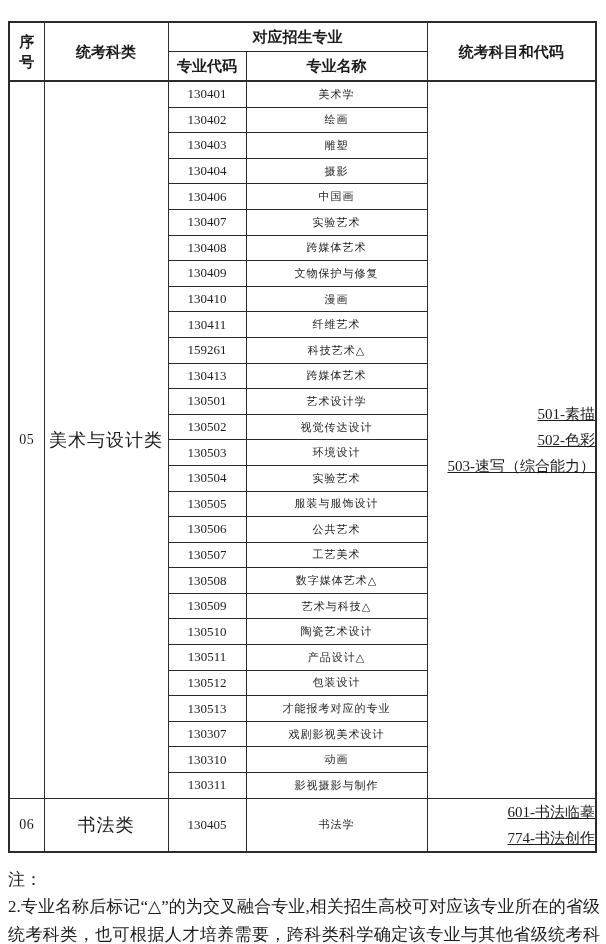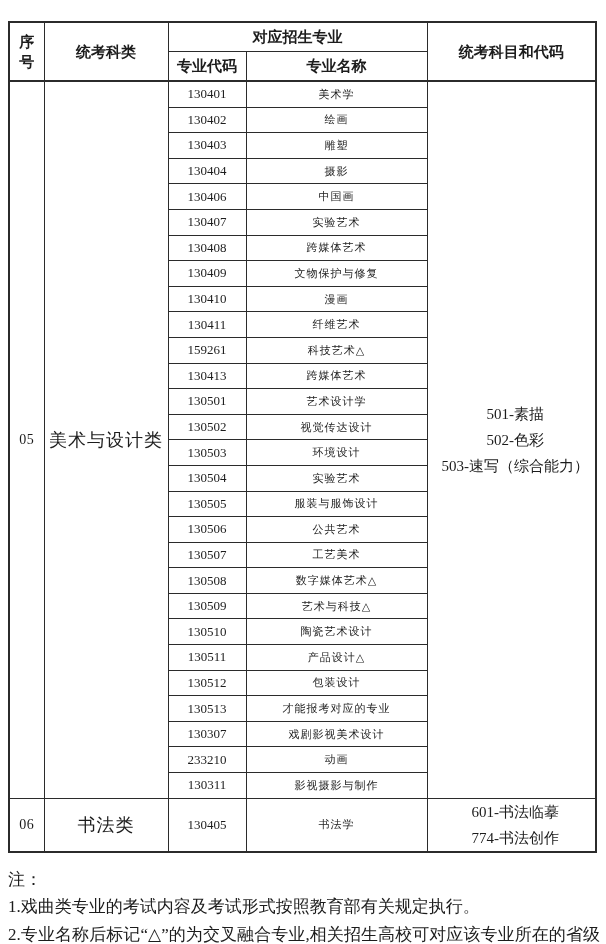--- a/index.html
+++ b/index.html
@@ -63,23 +63,24 @@
     letter-spacing: 1px;
   }
   td.cell-code {
     font-size: 13px;
   }
   td.cell-name {
     font-size: 11px;
     letter-spacing: 1px;
   }
   td.cell-subjects {
-    text-align: center;
+    text-align: right;
     padding-left: 8px;
     font-size: 15px;
+    text-decoration: underline;
   }
   td.cell-subjects .subject-line {
     line-height: 26px;
     white-space: nowrap;
   }
   .notes {
     margin-top: 13px;
     width: 592px;
     font-size: 17px;
     line-height: 28.5px;
@@ -220,21 +221,21 @@
         </tr>
         <tr class="group-05">
           <td class="cell-code">130513</td>
           <td class="cell-name">才能报考对应的专业</td>
         </tr>
         <tr class="group-05">
           <td class="cell-code">130307</td>
           <td class="cell-name">戏剧影视美术设计</td>
         </tr>
         <tr class="group-05">
-          <td class="cell-code">233210</td>
+          <td class="cell-code">130310</td>
           <td class="cell-name">动画</td>
         </tr>
         <tr class="group-05">
           <td class="cell-code">130311</td>
           <td class="cell-name">影视摄影与制作</td>
         </tr>
         <tr class="group-06">
           <td class="cell-no" rowspan="1">06</td>
           <td class="cell-category" rowspan="1">书法类</td>
           <td class="cell-code">130405</td>
@@ -242,17 +243,16 @@
           <td class="cell-subjects" rowspan="1">
             <div class="subject-line">601-书法临摹</div>
             <div class="subject-line">774-书法创作</div>
           </td>
         </tr>
       </tbody>
   </table>
 
   <div class="notes">
     <div class="note-label">注：</div>
-    <div>1.戏曲类专业的考试内容及考试形式按照教育部有关规定执行。</div>
     <div>2.专业名称后标记“△”的为交叉融合专业,相关招生高校可对应该专业所在的省级统考科类，也可根据人才培养需要，跨科类科学确定该专业与其他省级统考科类的对应关系。考生只有参加了相应科类的省统考，才能报考对应的专业。</div>
   </div>
 
 </div>
 
 </body></html>

